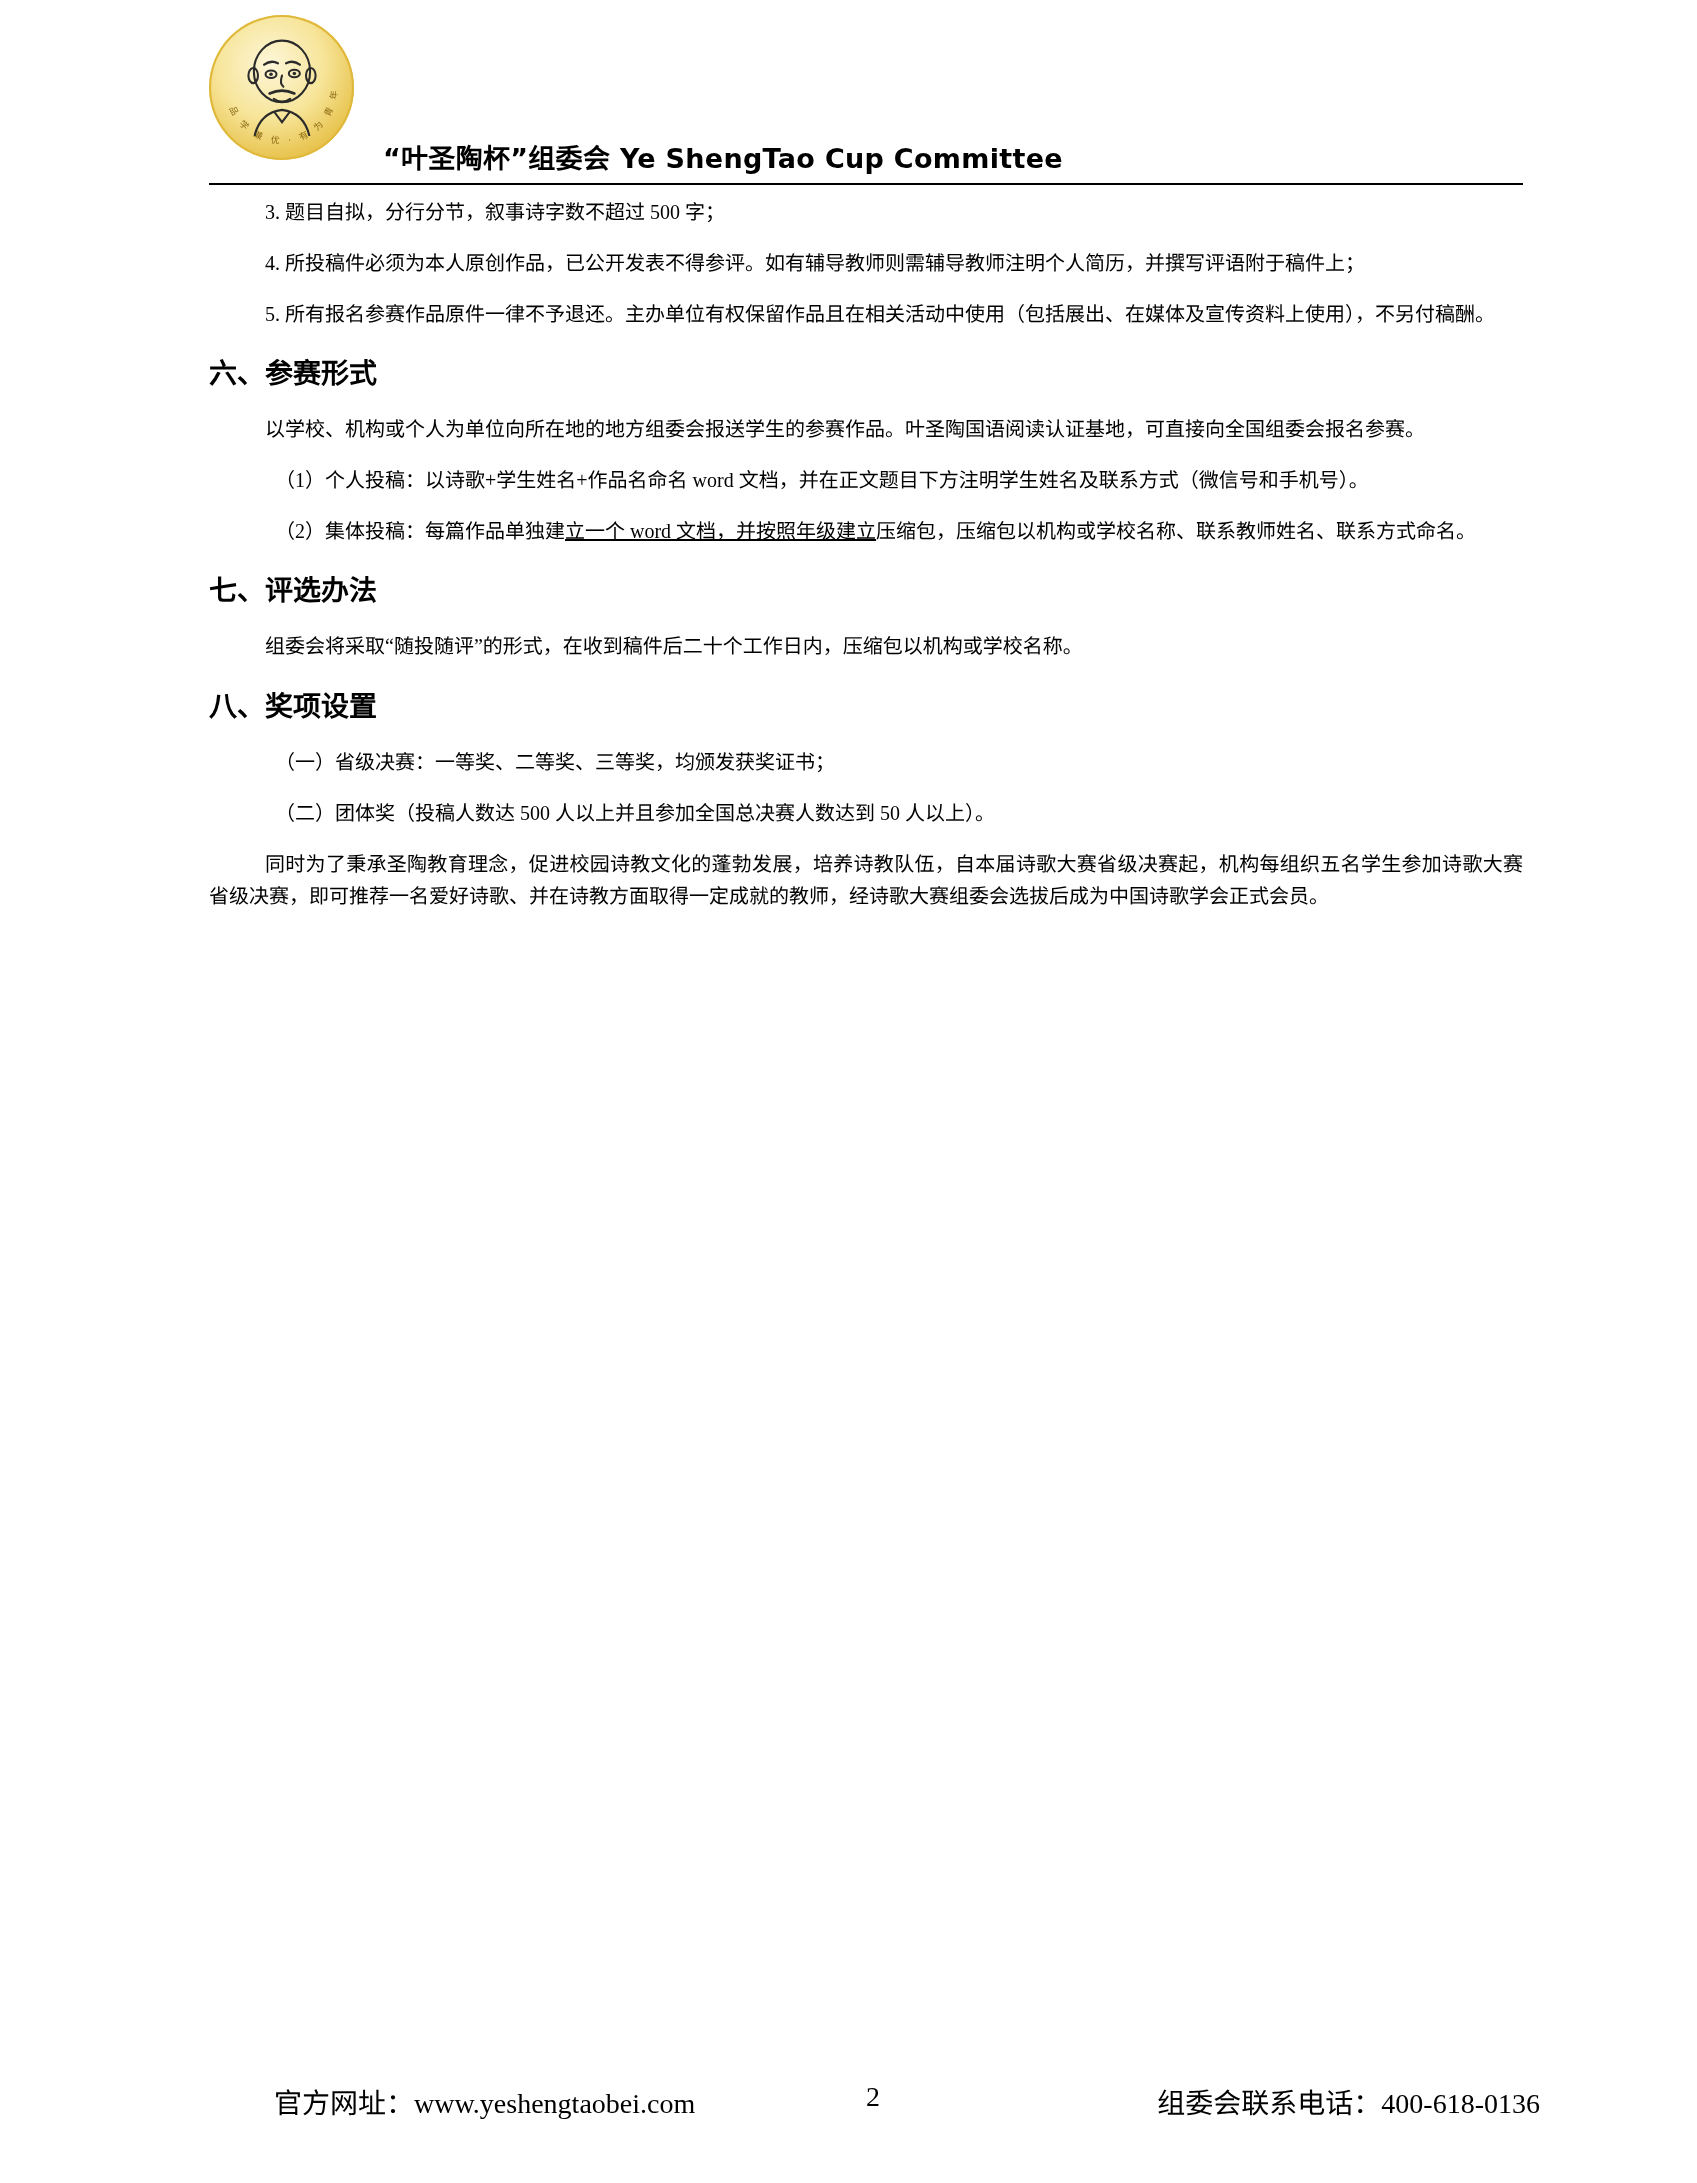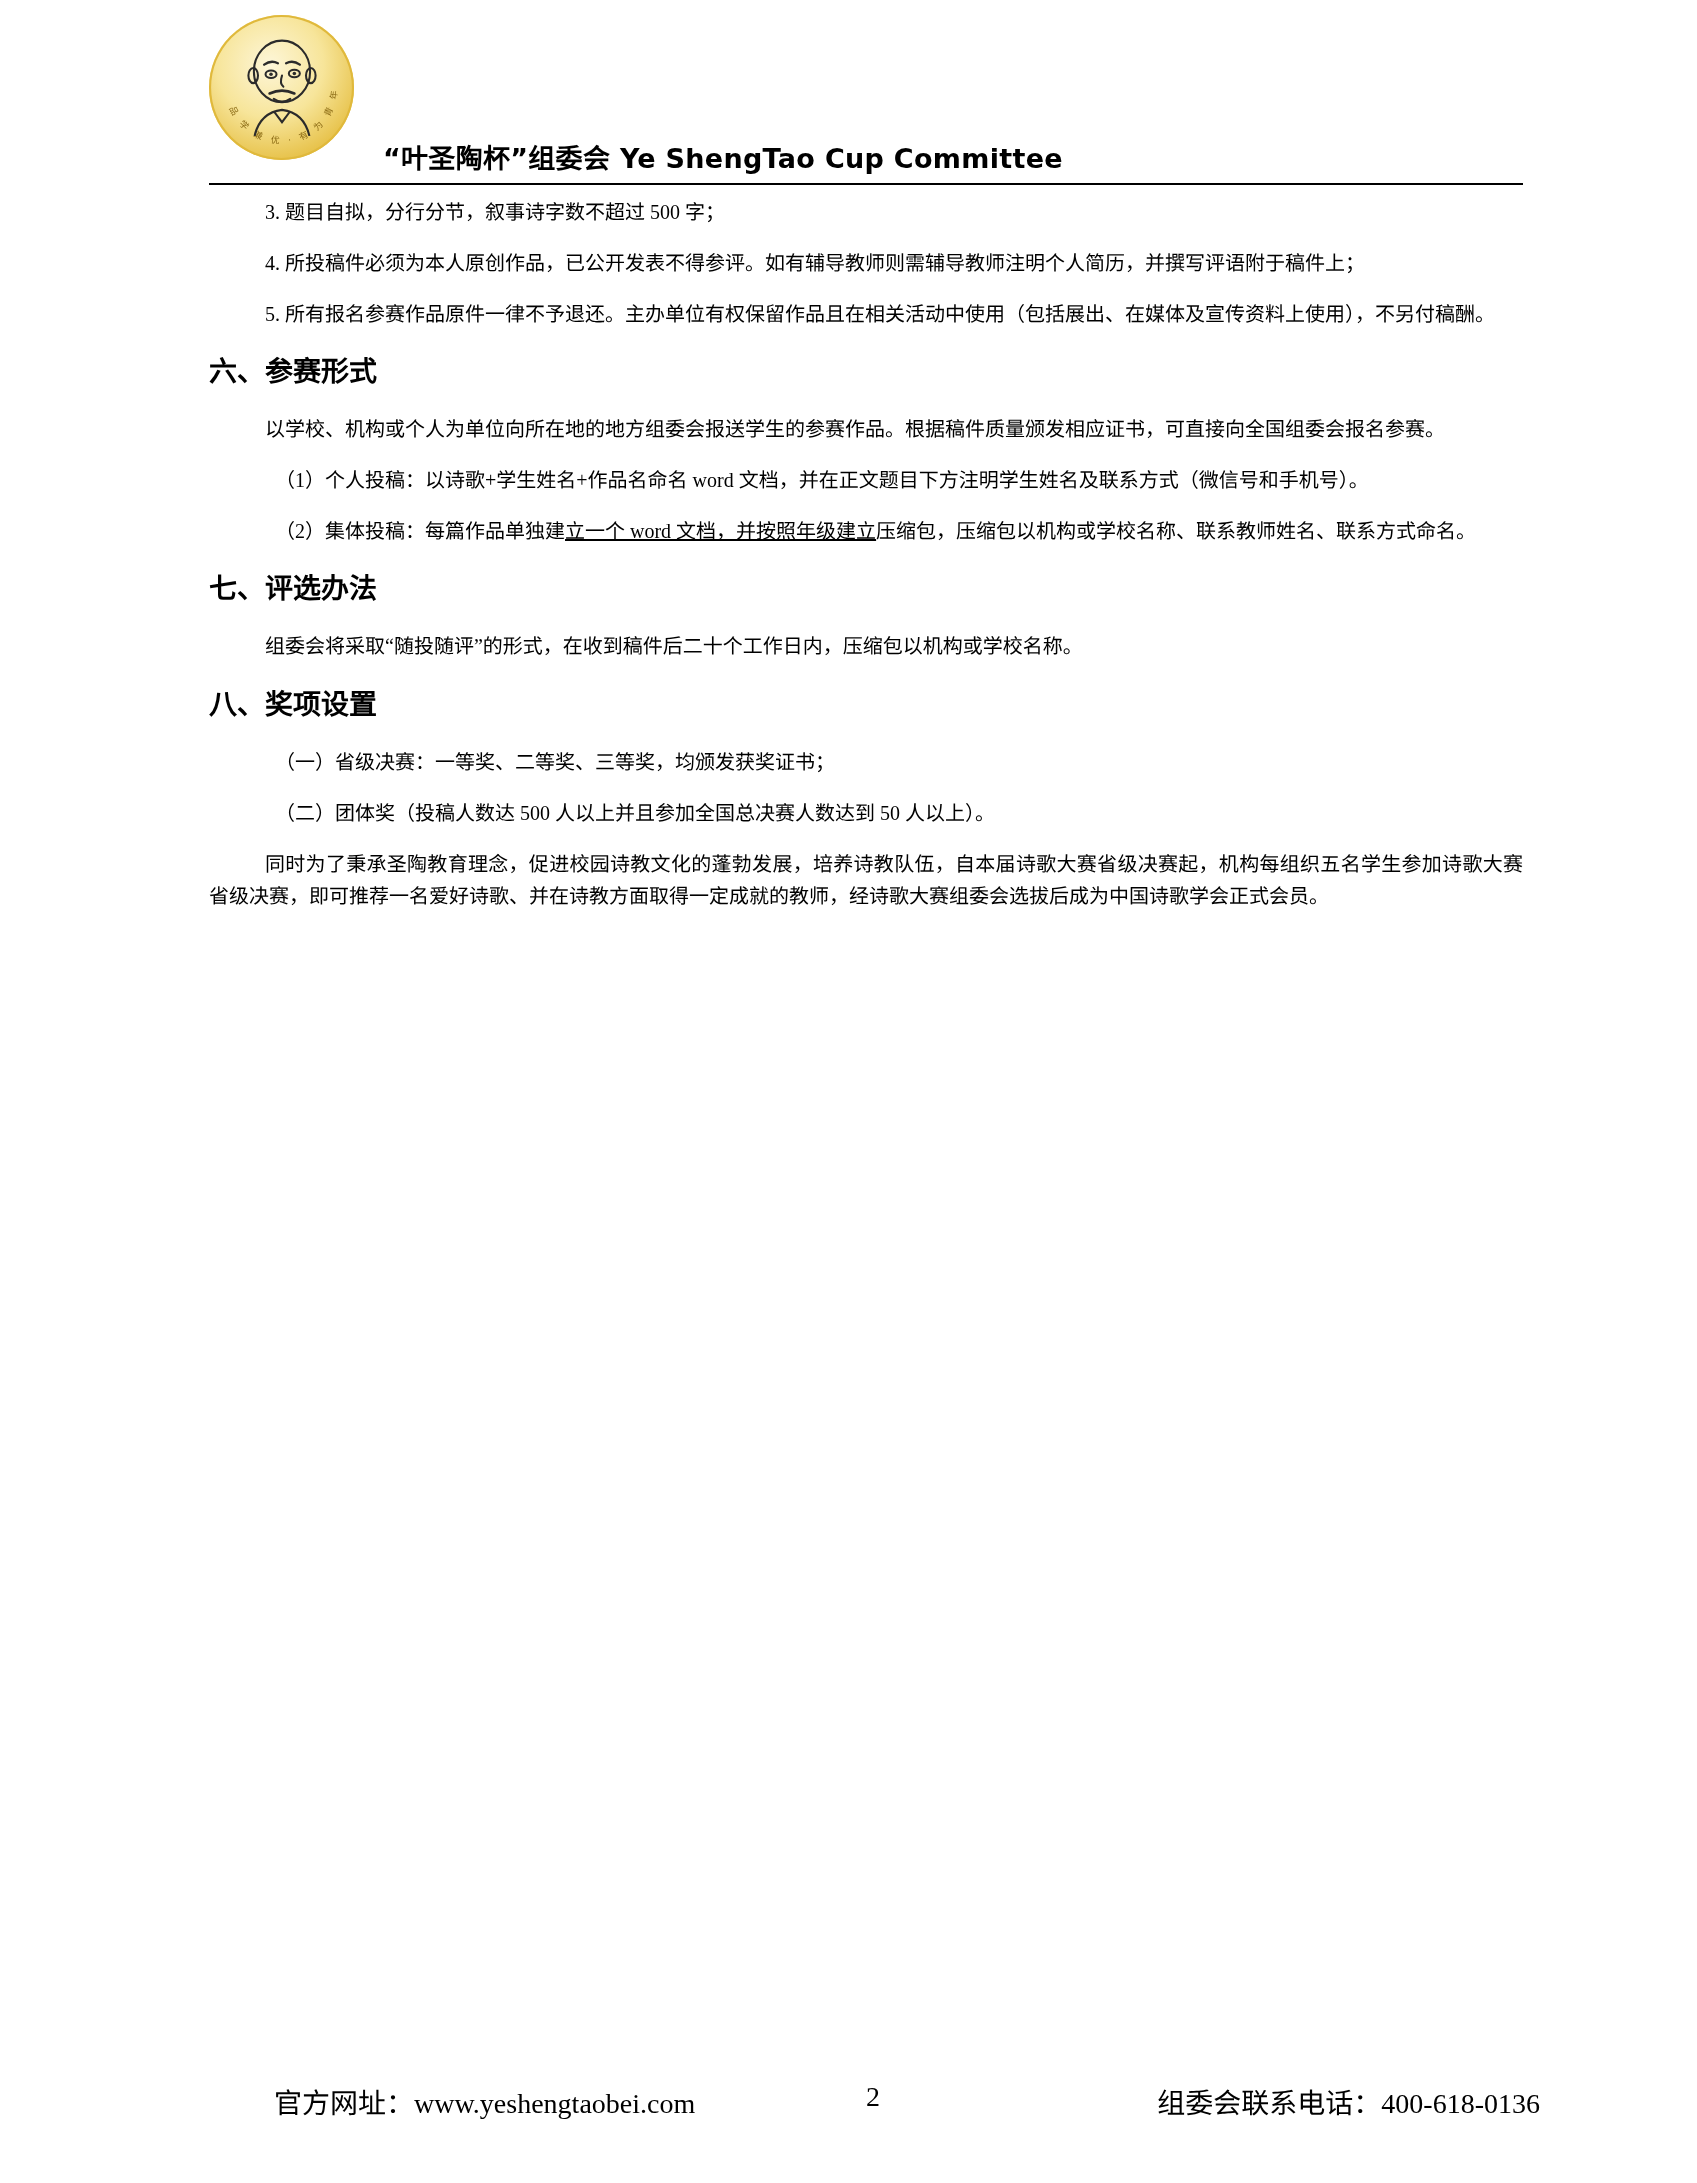--- a/index.html
+++ b/index.html
@@ -98,21 +98,21 @@
   }
   .para {
     margin-bottom: 18.5px;
     text-indent: 56px;
   }
   .heading {
     margin-bottom: 18px;
     margin-top: 23px;
     font-size: 28px;
     font-weight: bold;
-    font-family: Liberation Mono, monospace;
+    font-family: Liberation Sans, sans-serif;
     text-indent: 0;
     line-height: 1.5;
   }
   .para-sub {
     margin-bottom: 18.5px;
     text-indent: 66px;
   }
   .uline {
     text-decoration: underline;
   }
@@ -196,21 +196,21 @@
   <div class="content">
 
     <p class="para">3. 题目自拟，分行分节，叙事诗字数不超过 500 字；</p>
 
     <p class="para">4. 所投稿件必须为本人原创作品，已公开发表不得参评。如有辅导教师则需辅导教师注明个人简历，并撰写评语附于稿件上；</p>
 
     <p class="para">5. 所有报名参赛作品原件一律不予退还。主办单位有权保留作品且在相关活动中使用（包括展出、在媒体及宣传资料上使用），不另付稿酬。</p>
 
     <p class="heading">六、参赛形式</p>
 
-    <p class="para">以学校、机构或个人为单位向所在地的地方组委会报送学生的参赛作品。根据稿件质量颁发相应证书，可直接向全国组委会报名参赛。</p>
+    <p class="para">以学校、机构或个人为单位向所在地的地方组委会报送学生的参赛作品。叶圣陶国语阅读认证基地，可直接向全国组委会报名参赛。</p>
 
     <p class="para-sub">（1）个人投稿：以诗歌+学生姓名+作品名命名 word 文档，并在正文题目下方注明学生姓名及联系方式（微信号和手机号）。</p>
 
     <p class="para-sub"><span>（2）集体投稿：每篇作品单独建</span><span class="uline">立一个 word 文档，并按照年级建立</span><span>压缩包，压缩包以机构或学校名称、联系教师姓名、联系方式命名。</span></p>
 
     <p class="heading">七、评选办法</p>
 
     <p class="para">组委会将采取“随投随评”的形式，在收到稿件后二十个工作日内，压缩包以机构或学校名称。</p>
 
     <p class="heading">八、奖项设置</p>

